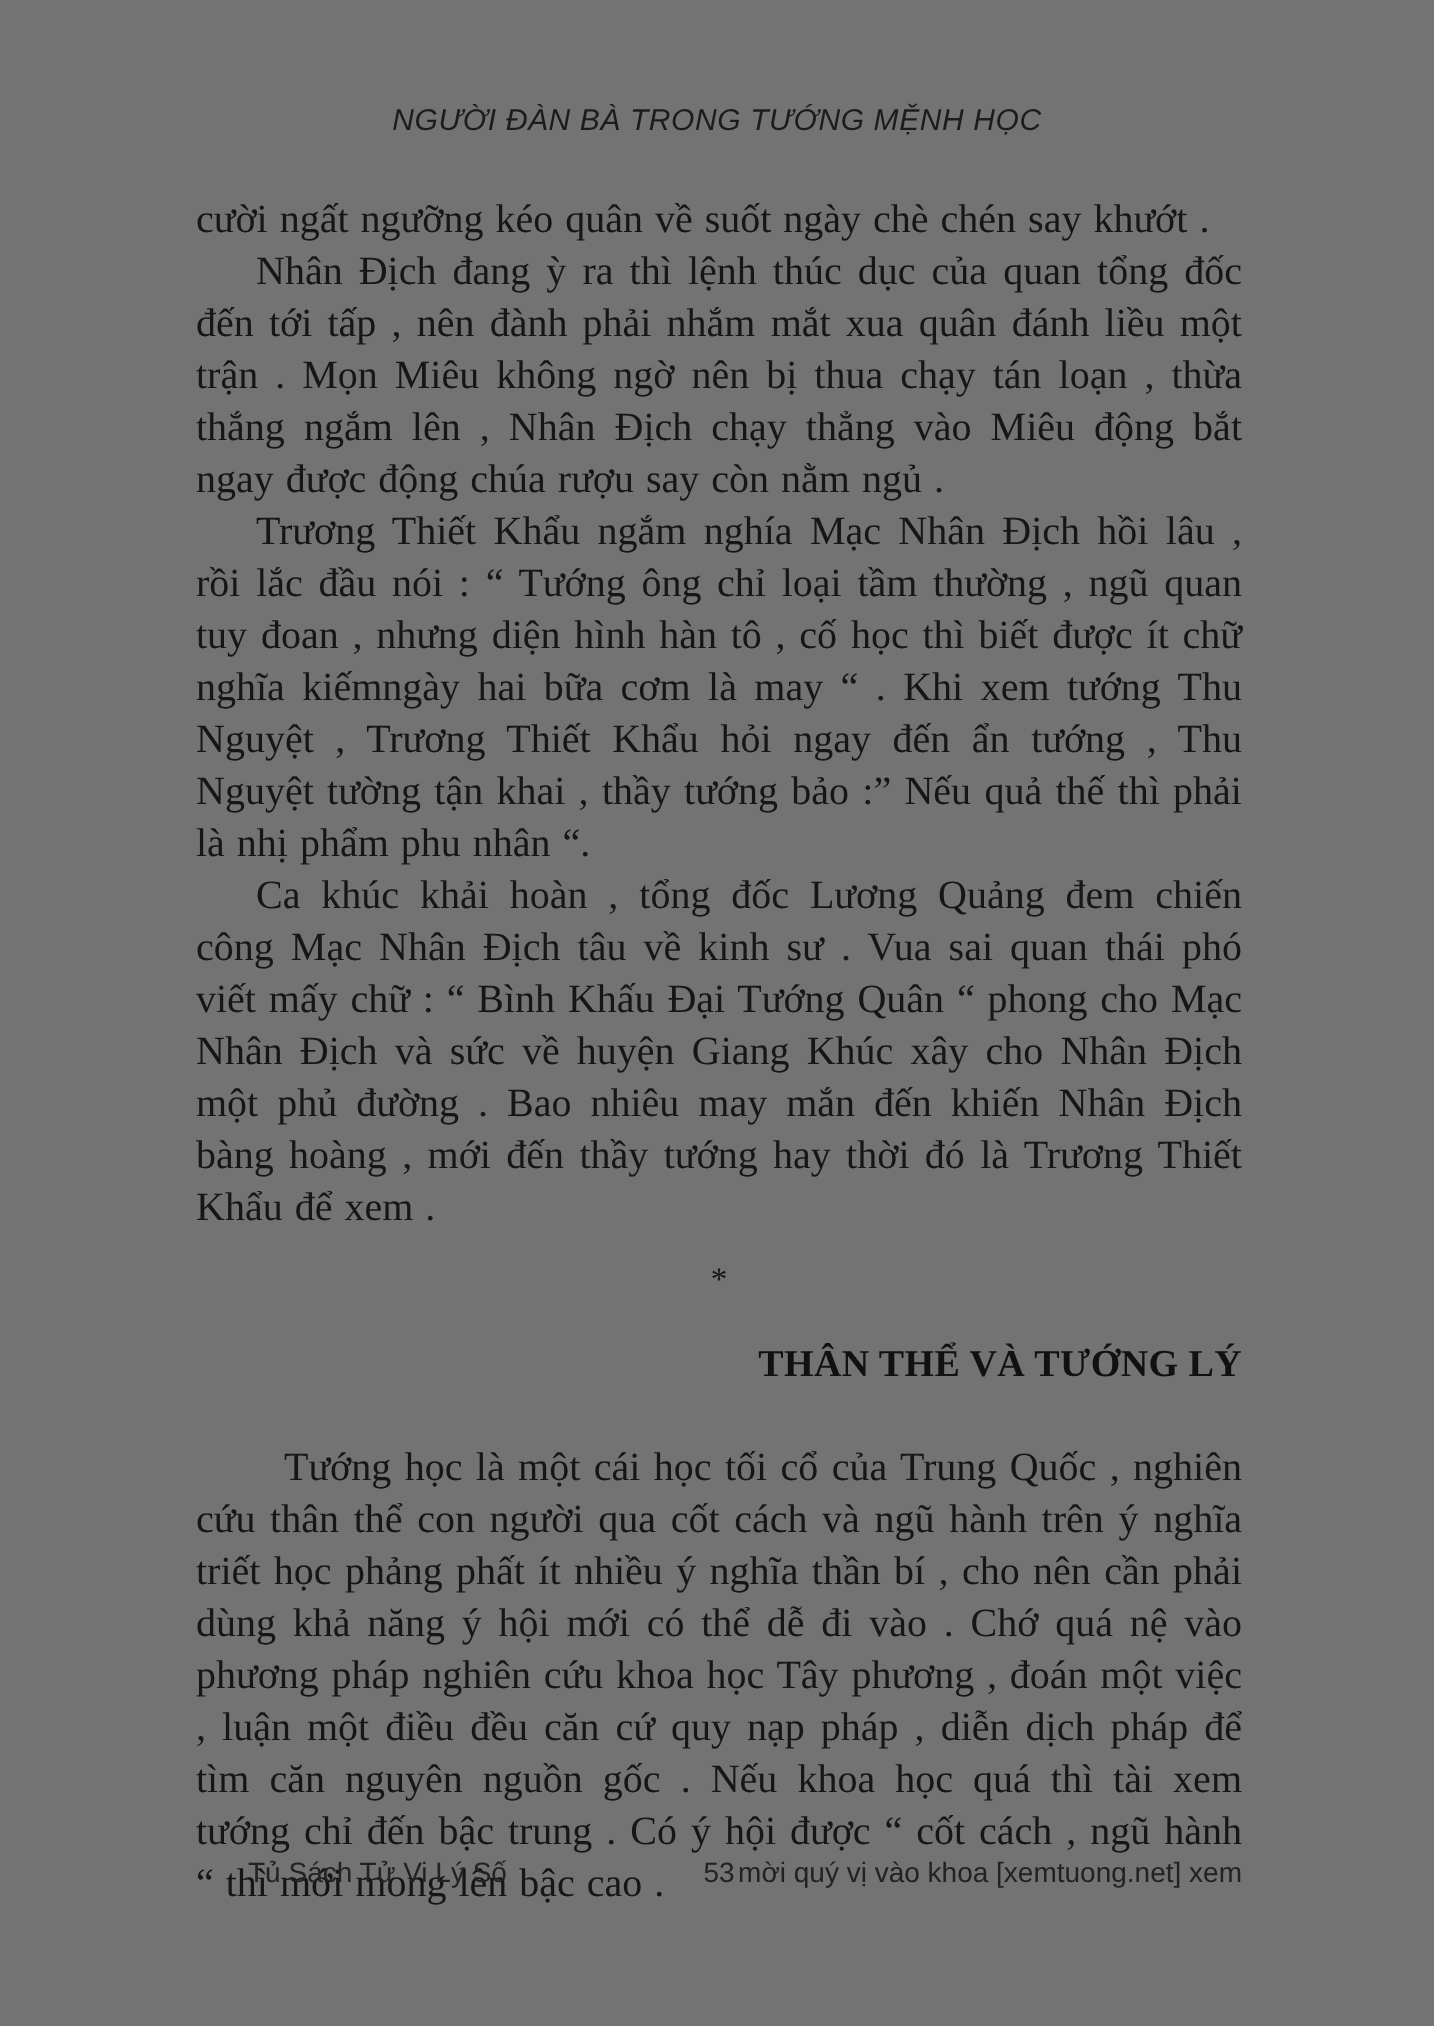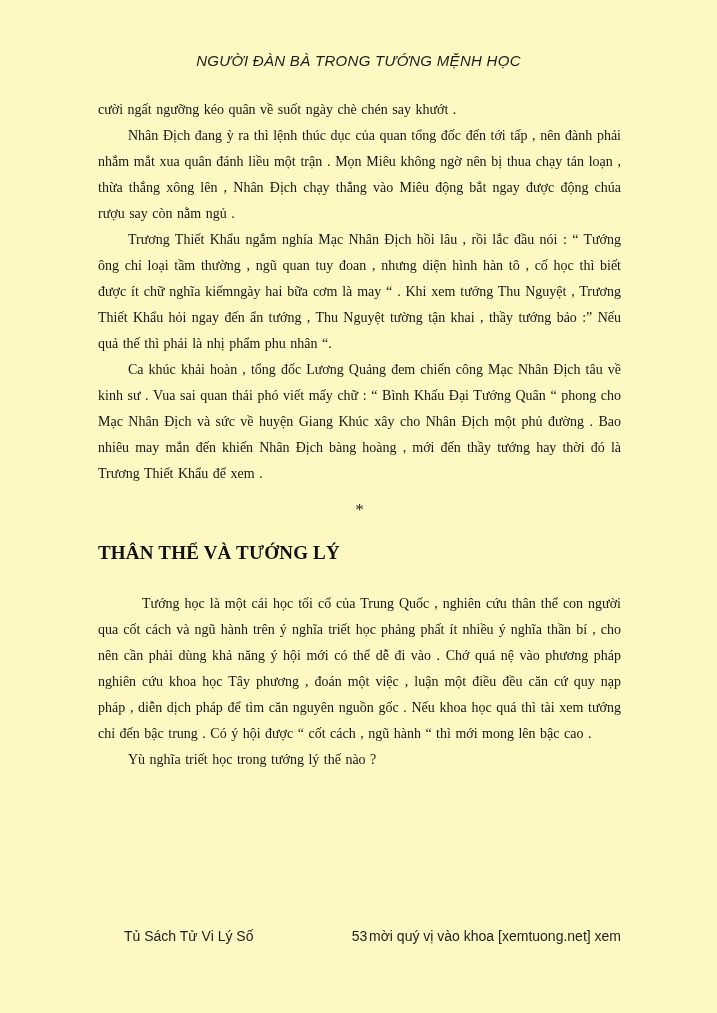--- a/index.html
+++ b/index.html
@@ -4,21 +4,21 @@
 <style>
   html, body {
     margin: 0;
     padding: 0;
     background: #ffffff;
   }
   .page {
     position: relative;
     width: 717px;
     height: 1013px;
-    background: #fef9c3;
+    background: #737373;
     color: #161616;
     font-family: "Liberation Serif", serif;
     overflow: hidden;
   }
   .running-header {
     position: absolute;
     top: 52px;
     left: 0;
     right: 0;
     text-align: center;
@@ -29,41 +29,42 @@
     color: #1c1c1c;
   }
   .content {
     position: absolute;
     top: 97px;
     left: 98px;
     width: 523px;
   }
   .content p {
     margin: 0;
-    font-size: 14px;
+    font-size: 20px;
     line-height: 26px;
     text-align: justify;
     word-spacing: 1px;
   }
   .content p.ind { text-indent: 30px; }
   .content p.bigind { text-indent: 44px; }
   .separator {
     text-align: center;
     font-size: 16.5px;
     line-height: 26px;
     margin: 10px 0 18px 0;
   }
   .section-heading {
     margin: 0 0 26px 0;
     font-family: "Liberation Serif", serif;
     font-weight: bold;
     font-size: 19px;
     line-height: 24px;
     letter-spacing: 0.2px;
     color: #111111;
+    text-align: right;
   }
   .footer {
     position: absolute;
     top: 928px;
     left: 98px;
     width: 523px;
     font-family: "Liberation Sans", sans-serif;
     font-size: 14px;
     color: #222222;
   }
@@ -88,30 +89,29 @@
 </style>
 </head>
 <body>
 
 <div class="page">
 
   <div class="running-header">NGƯỜI ĐÀN BÀ TRONG TƯỚNG MỆNH HỌC</div>
 
   <div class="content">
     <p>cười ngất ngưỡng kéo quân về suốt ngày chè chén say khướt .</p>
-    <p class="ind">Nhân Địch đang ỳ ra thì lệnh thúc dục của quan tổng đốc đến tới tấp , nên đành phải nhắm mắt xua quân đánh liều một trận . Mọn Miêu không ngờ nên bị thua chạy tán loạn , thừa thắng xông lên , Nhân Địch chạy thẳng vào Miêu động bắt ngay được động chúa rượu say còn nằm ngủ .</p>
+    <p class="ind">Nhân Địch đang ỳ ra thì lệnh thúc dục của quan tổng đốc đến tới tấp , nên đành phải nhắm mắt xua quân đánh liều một trận . Mọn Miêu không ngờ nên bị thua chạy tán loạn , thừa thắng ngắm lên , Nhân Địch chạy thẳng vào Miêu động bắt ngay được động chúa rượu say còn nằm ngủ .</p>
     <p class="ind">Trương Thiết Khẩu ngắm nghía Mạc Nhân Địch hồi lâu , rồi lắc đầu nói : “ Tướng ông chỉ loại tầm thường , ngũ quan tuy đoan , nhưng diện hình hàn tô , cố học thì biết được ít chữ nghĩa kiếmngày hai bữa cơm là may “ . Khi xem tướng Thu Nguyệt , Trương Thiết Khẩu hỏi ngay đến ẩn tướng , Thu Nguyệt tường tận khai , thầy tướng bảo :” Nếu quả thế thì phải là nhị phẩm phu nhân “.</p>
     <p class="ind">Ca khúc khải hoàn , tổng đốc Lương Quảng đem chiến công Mạc Nhân Địch tâu về kinh sư . Vua sai quan thái phó viết mấy chữ : “ Bình Khấu Đại Tướng Quân “ phong cho Mạc Nhân Địch và sức về huyện Giang Khúc xây cho Nhân Địch một phủ đường . Bao nhiêu may mắn đến khiến Nhân Địch bàng hoàng , mới đến thầy tướng hay thời đó là Trương Thiết Khẩu để xem .</p>
 
     <div class="separator">*</div>
 
     <h2 class="section-heading">THÂN THỂ VÀ TƯỚNG LÝ</h2>
 
     <p class="bigind">Tướng học là một cái học tối cổ của Trung Quốc , nghiên cứu thân thể con người qua cốt cách và ngũ hành trên ý nghĩa triết học phảng phất ít nhiều ý nghĩa thần bí , cho nên cần phải dùng khả năng ý hội mới có thể dễ đi vào . Chớ quá nệ vào phương pháp nghiên cứu khoa học Tây phương , đoán một việc , luận một điều đều căn cứ quy nạp pháp , diễn dịch pháp để tìm căn nguyên nguồn gốc . Nếu khoa học quá thì tài xem tướng chỉ đến bậc trung . Có ý hội được “ cốt cách , ngũ hành “ thì mới mong lên bậc cao .</p>
-    <p class="ind">Yù nghĩa triết học trong tướng lý thế nào ?</p>
   </div>
 
   <div class="footer">
     <span class="footer-left">Tủ Sách Tử Vi Lý Số</span>
     <span class="footer-page">53</span>
     <span class="footer-right">mời quý vị vào khoa [xemtuong.net] xem</span>
   </div>
 
 </div>
 

